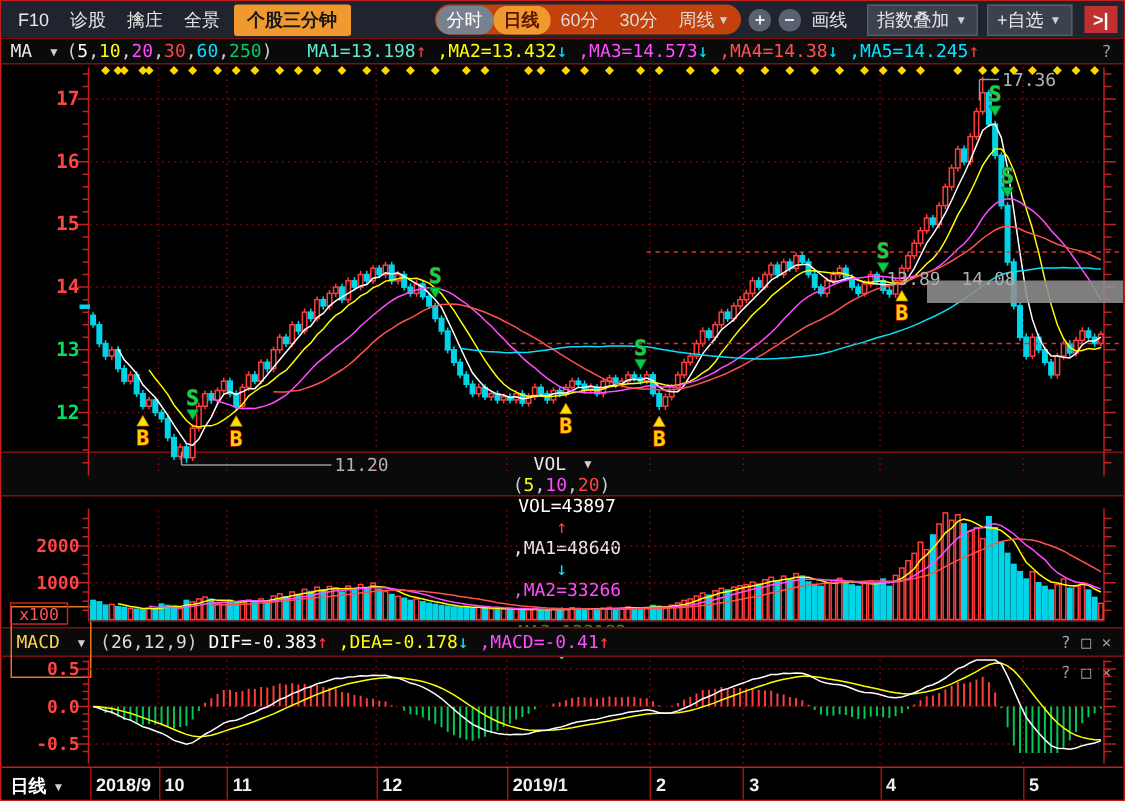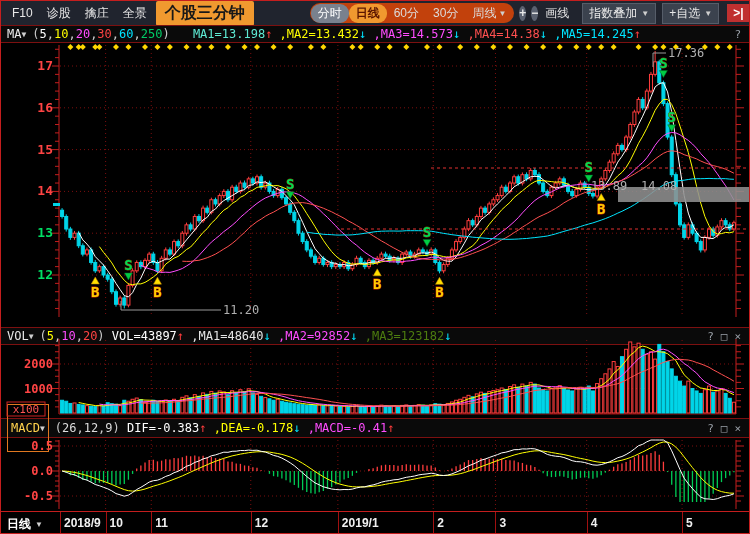--- a/index.html
+++ b/index.html
@@ -2,42 +2,42 @@
 <html><head>
 <meta charset="utf-8">
 <style>
   html,body{margin:0;padding:0;background:#000;}
   .window{position:relative;width:750px;height:534px;background:#000;border:1px solid #c41e1e;
     box-sizing:border-box;overflow:hidden;font-family:"Liberation Sans","DejaVu Sans",sans-serif;}
   
   .toolbar{position:absolute;left:0;top:0;width:100%;height:24px;background:#20242e;
     display:flex;align-items:center;padding:0 4px;box-sizing:border-box;}
   .tb-item{color:#e8e8e8;font-size:12px;padding:2px 7px;white-space:nowrap;cursor:default;}
-  .promo{background:#f0992f;color:#181818;font-size:16px;font-weight:bold;padding:2px 9px;
+  .promo{background:#f0992f;color:#181818;font-size:12px;font-weight:bold;padding:2px 9px;
     border-radius:2px;margin-left:2px;white-space:nowrap;}
   .tab-group{display:flex;align-items:center;background:#c2410c;border-radius:10px;
     margin-left:56px;padding:1px;height:18px;}
   .tab{color:#dcdcdc;font-size:12px;padding:1px 7px;border-radius:9px;display:flex;align-items:center;gap:2px;white-space:nowrap;}
   .tab.first{background:#79818e;color:#fff;}
   .tab.active{background:#f0992f;color:#5c1600;font-weight:bold;}
   .round-btn{width:15px;height:15px;border-radius:50%;background:#5a6170;color:#e8e8e8;text-align:center;
     line-height:14px;font-size:12px;margin-left:5px;font-weight:bold;}
   .right-tools{margin-left:auto;display:flex;align-items:center;}
   .box-btn{background:#3b424e;border:1px solid #565d69;color:#e8e8e8;font-size:12px;padding:1px 6px;
     margin-left:6px;display:flex;align-items:center;gap:4px;white-space:nowrap;}
   .exit-btn{background:#c03030;color:#fff;font-weight:bold;font-size:12px;padding:2px 6px;margin-left:8px;}
   .chev{font-size:8px;color:#cfcfcf;}
   
   .ind-row{position:absolute;left:0;width:100%;background:#0a0a0a;display:flex;align-items:center;
     font-family:"DejaVu Sans Mono","Liberation Mono",monospace;font-size:12px;box-sizing:border-box;
     padding-left:6px;border-top:1px solid #7c1010;border-bottom:1px solid #7c1010;}
   #ma-row{top:24px;height:18px;}
-  #vol-row{top:326px;height:18px;}
+  #vol-row{top:300px;height:30px;flex-direction:column;}
   #macd-row{top:417px;height:20px;}
-  .ind-label{color:#e8e8e8;display:flex;align-items:center;gap:0;margin-right:6px;}
+  .ind-label{color:#e8e8e8;display:flex;align-items:center;gap:12px;margin-right:6px;}
   .ind-label.boxed{color:#ffd24d;border:1px solid #e07820;padding:16px 3px;}
   .seg{white-space:pre;}
   .win-icons{margin-left:auto;margin-right:8px;color:#9aa0a8;display:flex;gap:7px;font-size:11px;}
   .win-icons span{cursor:default;}
   
   svg{position:absolute;left:0;display:block;}
   #main-chart{top:42px;}
   #vol-chart{top:336px;}
   #macd-chart{top:437px;}
   
@@ -116,21 +116,21 @@
   <div class="ind-row" id="vol-row">
       <span class="ind-label">
         <span>VOL</span>
         <span class="chev">▼</span>
       </span>
       <span class="seg" style="color: rgb(204, 204, 204);"><span>(</span><span style="color: rgb(255, 255, 0);">5</span><span>,</span><span style="color: rgb(255, 77, 255);">10</span><span>,</span><span style="color: rgb(255, 68, 68);">20</span><span>) </span></span>
       <span class="seg" style="color: rgb(255, 255, 255);">VOL=43897</span>
       <span class="seg" style="color: rgb(255, 61, 61);">↑ </span>
       <span class="seg" style="color: #e5e5e5;">,MA1=48640</span>
       <span class="seg" style="color: rgb(0, 229, 255);">↓ </span>
-      <span class="seg" style="color: rgb(255, 77, 255);">,MA2=92852</span>
+      <span class="seg" style="color: rgb(255, 77, 255);">,MA2=33266</span>
       <span class="seg" style="color: rgb(0, 229, 255);">↓ </span>
       <span class="seg" style="color: #4d7c0f;">,MA3=123182</span>
       <span class="seg" style="color: rgb(0, 229, 255);">↓ </span>
       <span class="win-icons">
         <span>?</span>
         <span>□</span>
         <span>×</span>
       </span>
     </div>
   <div class="ind-row" id="macd-row">

